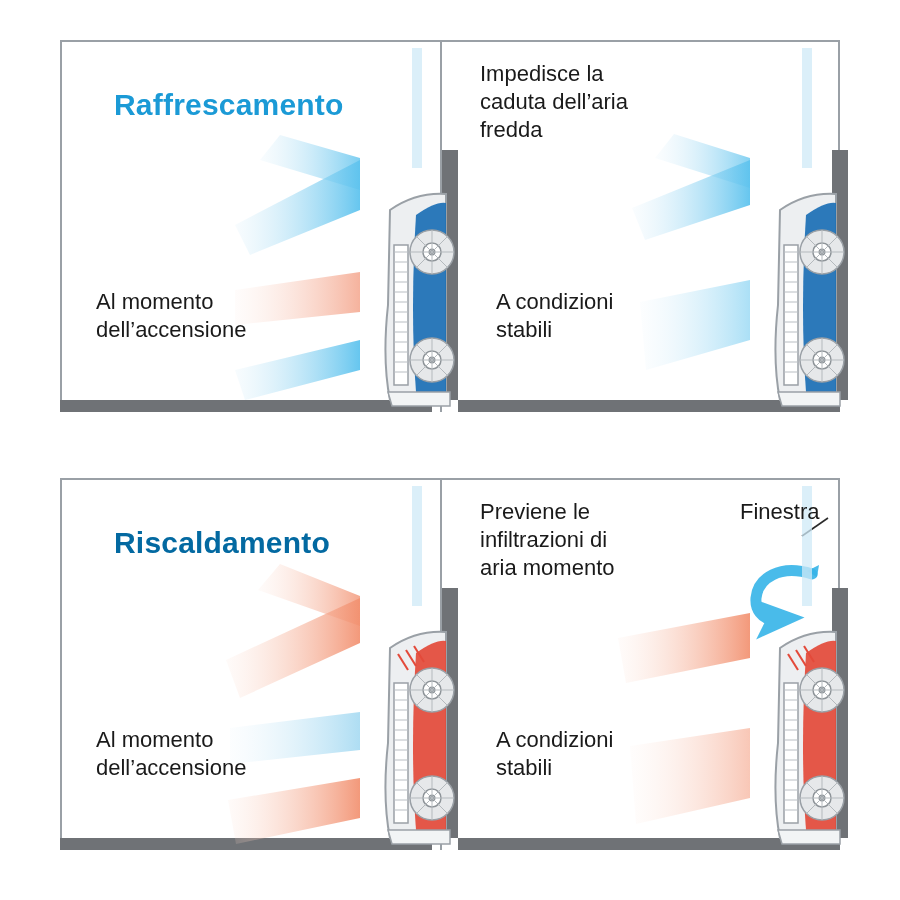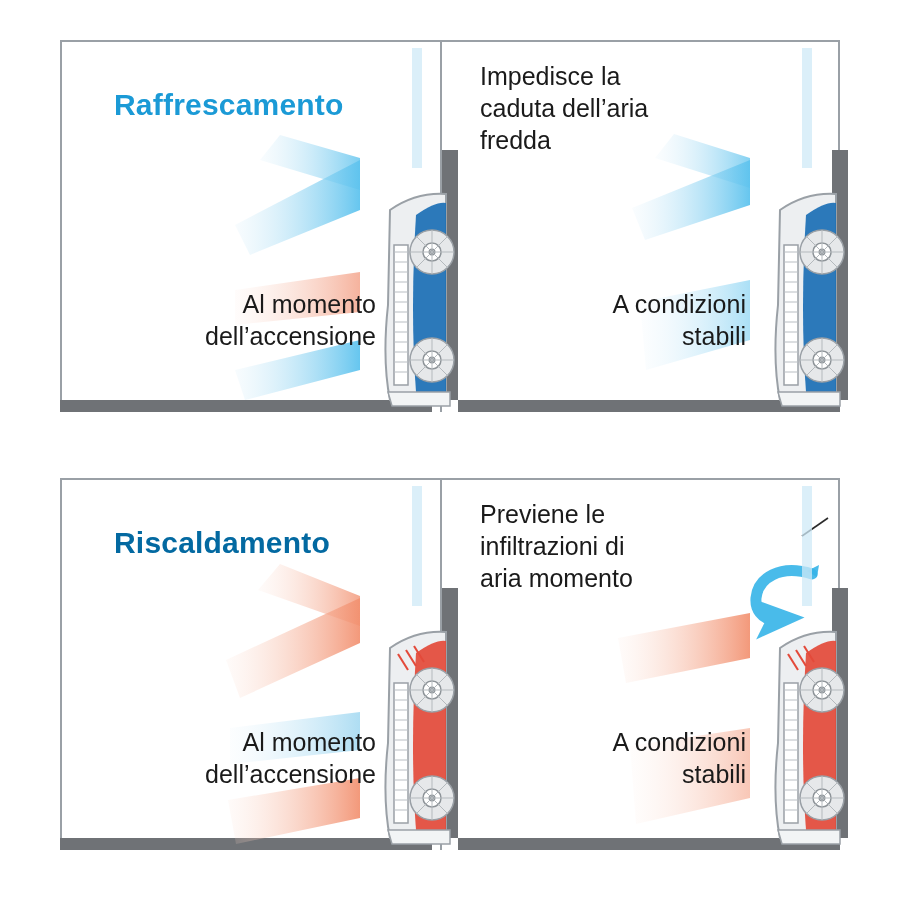--- a/index.html
+++ b/index.html
@@ -58,26 +58,26 @@
     font-size:30px;
     font-weight:bold;
     letter-spacing:.2px;
     white-space:nowrap;
   }
   .title.cool{color:#1b9ad6;text-align:right;}
   .title.heat{color:#0369a1;}
 
   .caption{
     position:absolute;
-    font-size:25px;
+    font-size:22px;
     color:#1a1a1a;
     line-height:1.28;
     white-space:pre-line;
   }
-  .caption.center{text-align:right;}
+  .caption.center{text-align:left;}
 
   svg{display:block;overflow:visible;}
   .svgwrap{position:absolute;left:0;top:0;width:100%;height:100%;pointer-events:none;}
 </style>
 </head>
 <body>
 
 <div class="panel top">
   <div class="room"></div>
 
@@ -404,19 +404,20 @@
           </g>
         </g>
         <path d="M328,352 L390,352 L390,366 L332,366 z" fill="#f2f4f5" stroke="#9aa0a6" stroke-width="1.5"></path>
       </svg>
     </div>
 
     <div class="caption" style="left:30px;top:20px;width:240px;">Previene le
 infiltrazioni di
 aria momento</div>
 
+    <div class="caption" style="left:290px;top:20px;width:140px;">Finestra</div>
 
     <div class="caption center" style="left:46px;top:248px;width:250px;">A condizioni
 stabili</div>
   </div>
 
   <div class="title heat" style="left:54px;top:48px;">Riscaldamento</div>
 </div>
 
 </body></html>

